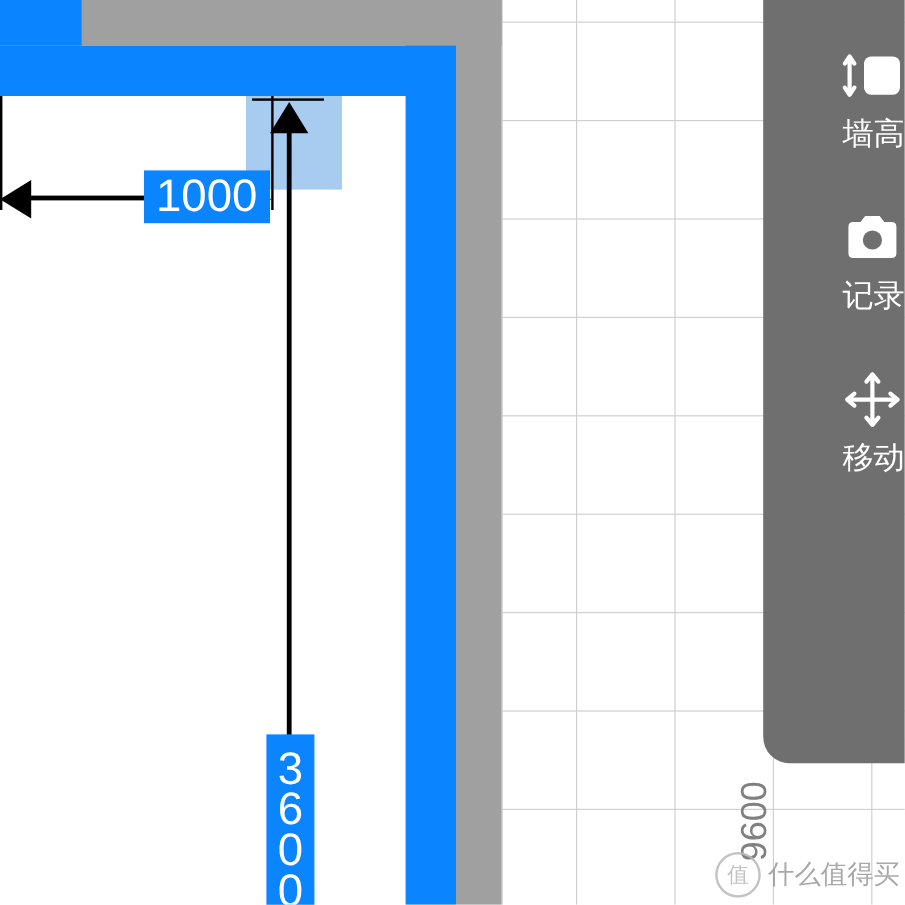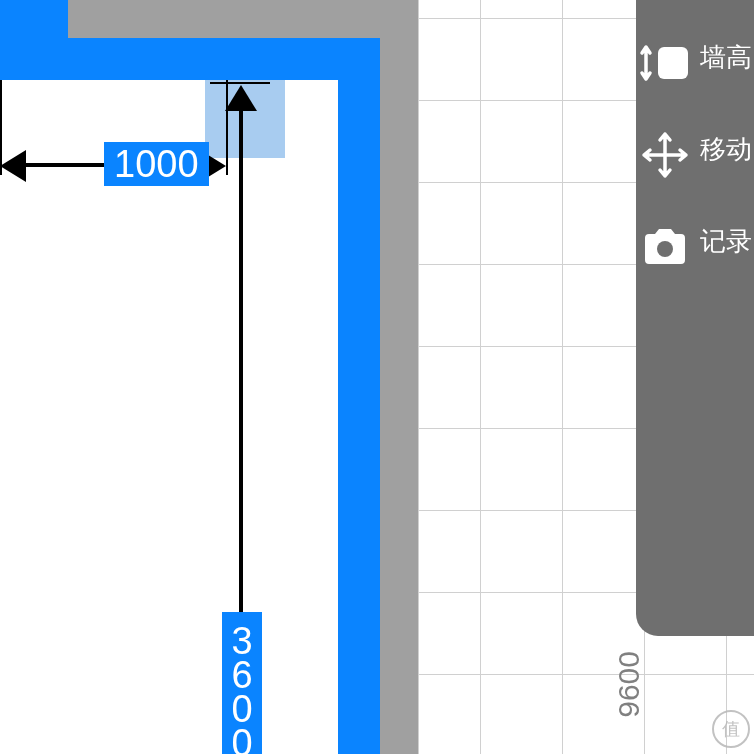--- a/index.html
+++ b/index.html
@@ -114,21 +114,21 @@
     .dim-label {
       position: absolute;
       background: #0a84ff;
       color: #fff;
       font-size: 38px;
       font-weight: 400;
       padding: 0 10px;
       line-height: 44px;
     }
     .label-1000 {
-      left: 104px; top: 142px;
+      left: 120px; top: 142px;
     }
     .label-3600 {
       left: 222px; top: 612px;
       writing-mode: vertical-lr;
       text-orientation: upright;
       letter-spacing: -8px;
       padding: 8px 0;
       line-height: 40px;
     }
     
@@ -142,21 +142,22 @@
       border-radius: 0 0 0 22px;
       display: flex;
       flex-direction: column;
       align-items: center;
       padding-top: 0;
       color: #fff;
     }
     .tool-btn {
       width: 100%;
       display: flex;
-      align-items: flex-start;
+      flex-direction: column;
+      align-items: flex-end;
       justify-content: center;
       gap: 8px;
       cursor: pointer;
       padding: 28px 0 18px 0;
     }
     .tool-btn.first { padding-top: 40px; }
     .tool-icon {
       width: 54px;
       height: 46px;
       display: flex;
@@ -253,37 +254,38 @@
         <svg width="54" height="44" viewBox="0 0 54 44">
           <path d="M8 8 L8 36 M4 12 L8 6 L12 12 M4 32 L8 38 L12 32" stroke="#fff" stroke-width="3.5" fill="none" stroke-linecap="round" stroke-linejoin="round"></path>
           <rect x="20" y="6" width="30" height="32" rx="6" fill="#fff"></rect>
         </svg>
       </div>
       <span class="tool-label">墙高</span>
     </div>
 
     <div class="tool-btn">
       <div class="tool-icon">
-        <svg width="50" height="50" viewBox="0 0 50 50">
-          <path d="M25 4 L25 46 M4 25 L46 25 M20 10 L25 4 L30 10 M20 40 L25 46 L30 40 M10 20 L4 25 L10 30 M40 20 L46 25 L40 30" stroke="#fff" stroke-width="3.5" fill="none" stroke-linecap="round" stroke-linejoin="round"></path>
-        </svg>
-      </div>
-      <span class="tool-label">移动</span>
-    </div>
-
-    <div class="tool-btn">
-      <div class="tool-icon">
         <svg width="52" height="42" viewBox="0 0 52 42">
           <path d="M6 12 Q6 8 10 8 L16 8 L20 3 L32 3 L36 8 L42 8 Q46 8 46 12 L46 34 Q46 38 42 38 L10 38 Q6 38 6 34 Z" fill="#fff"></path>
           <circle cx="26" cy="23" r="8" fill="#6f6f6f"></circle>
         </svg>
       </div>
       <span class="tool-label">记录</span>
     </div>
 
+    <div class="tool-btn">
+      <div class="tool-icon">
+        <svg width="50" height="50" viewBox="0 0 50 50">
+          <path d="M25 4 L25 46 M4 25 L46 25 M20 10 L25 4 L30 10 M20 40 L25 46 L30 40 M10 20 L4 25 L10 30 M40 20 L46 25 L40 30" stroke="#fff" stroke-width="3.5" fill="none" stroke-linecap="round" stroke-linejoin="round"></path>
+        </svg>
+      </div>
+      <span class="tool-label">移动</span>
+    </div>
+
 
   </div>
 
   <div class="watermark">
     <div class="watermark-badge">值</div>
+    <span>什么值得买</span>
   </div>
 
 </div>
 
 </body></html>

